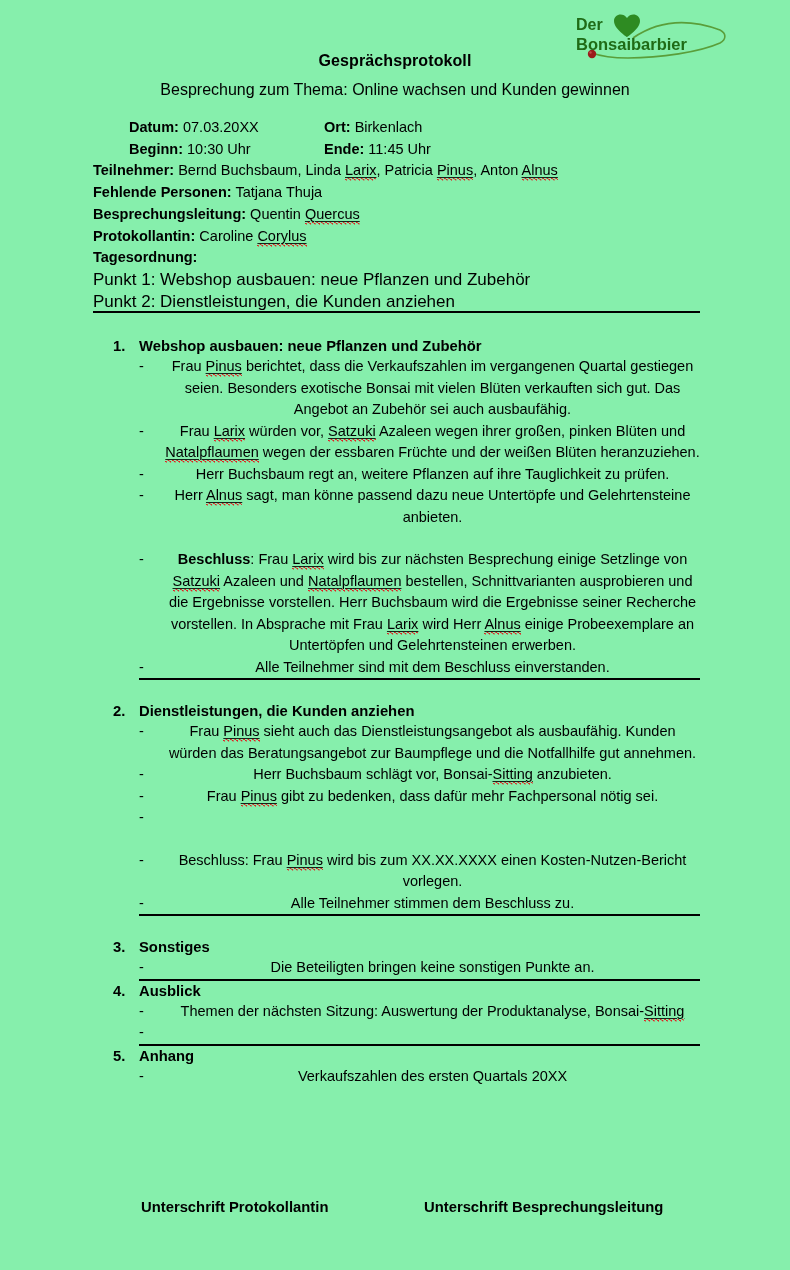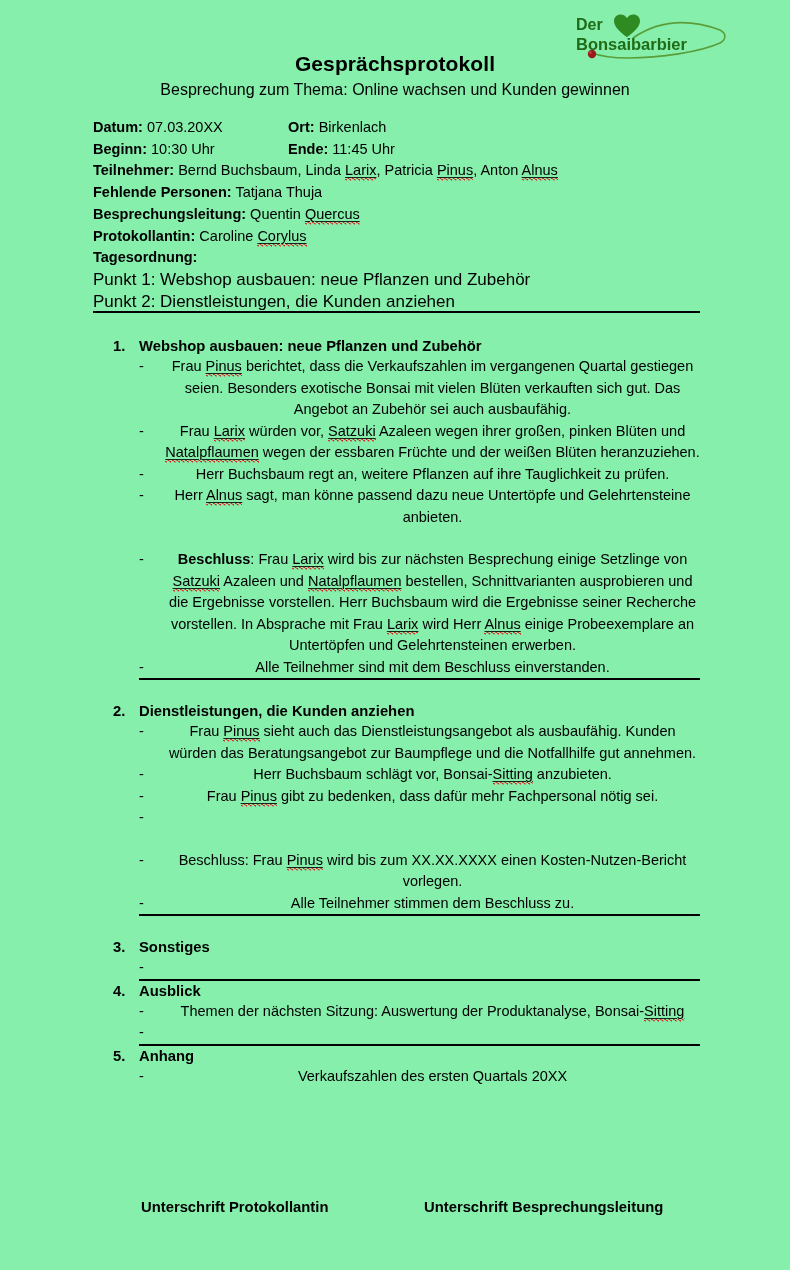--- a/index.html
+++ b/index.html
@@ -29,21 +29,21 @@
   }
   .logo svg { display: block; }
 
   
   .doc-title {
     position: absolute;
     top: 52px;
     left: 0;
     width: 790px;
     text-align: center;
-    font-size: 21px;
+    font-size: 16px;
     font-weight: bold;
     letter-spacing: 0.1px;
   }
   .doc-subtitle {
     position: absolute;
     top: 81px;
     left: 0;
     width: 790px;
     text-align: center;
     font-size: 16px;
@@ -54,21 +54,21 @@
   .meta {
     position: absolute;
     top: 117px;
     left: 93px;
     width: 607px;
     font-size: 14.5px;
     line-height: 21.7px;
   }
   .meta-row { white-space: nowrap; }
   .meta-row .lbl { font-weight: bold; }
-  .meta-col-a { display: inline-block; width: 195px; vertical-align: top; }
+  .meta-col-a { display: inline-block; width: 195px; vertical-align: top; margin-left: 36px; }
   .meta-col-b { display: inline-block; vertical-align: top; }
   .agenda-line { font-size: 17px; line-height: 21.7px; }
 
   
   .rule-outer {
     position: absolute;
     left: 93px;
     width: 607px;
     border-top: 2.2px solid #000;
   }
@@ -280,20 +280,21 @@
     <div class="spacer-md"></div>
 
     <div class="section">
       <div class="sec-head">
         <span class="sec-num">3.</span>
         <span class="sec-title">Sonstiges</span>
       </div>
       <div class="bullets">
         <div class="bullet">
           <span class="b-dash">-</span>
+          <span class="b-text">Die Beteiligten bringen keine sonstigen Punkte an.</span>
         </div>
       </div>
       <div style="padding-left:139px;padding-right:90px;">
         <div class="rule-inner"></div>
       </div>
     </div>
 
     <div class="section">
       <div class="sec-head">
         <span class="sec-num">4.</span>

